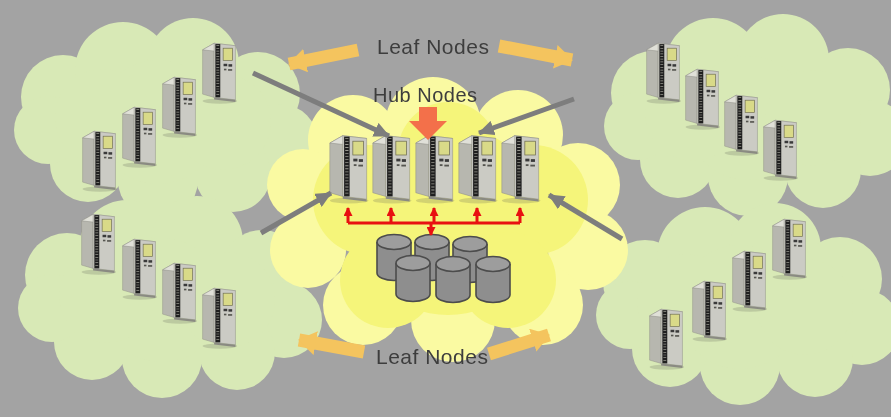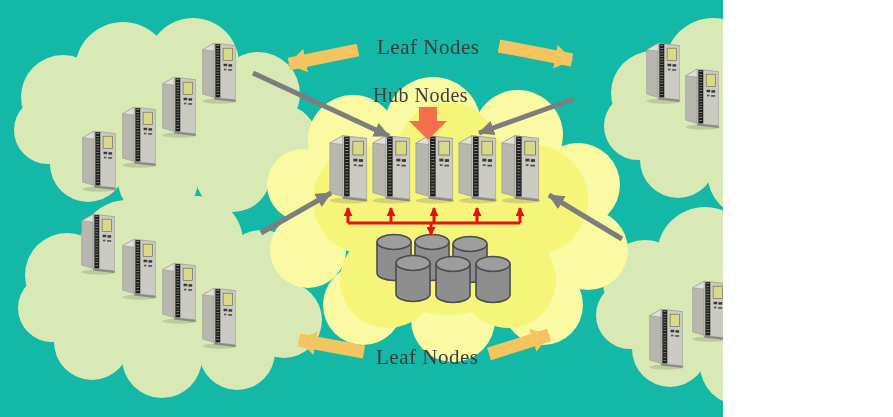--- a/index.html
+++ b/index.html
@@ -1,17 +1,17 @@
 <!DOCTYPE html>
 <html><head>
 <meta charset="utf-8">
 <style>
   html,body{margin:0;padding:0;background:#ffffff;}
-  #stage{position:relative;width:723px;height:417px;overflow:hidden;background:#14b8a6;
-         font-family:Liberation Serif, serif;}
+  #stage{position:relative;width:891px;height:417px;overflow:hidden;background:#a3a3a3;
+         font-family:Liberation Sans, sans-serif;}
   #stage svg.canvas{position:absolute;left:0;top:0;}
   .label{position:absolute;color:#3d3d3d;white-space:nowrap;letter-spacing:0.5px;}
   .label-leaf{font-size:21px;}
   .label-hub{font-size:20px;}
 </style>
 </head>
 <body>
 
 <div id="stage">
 

